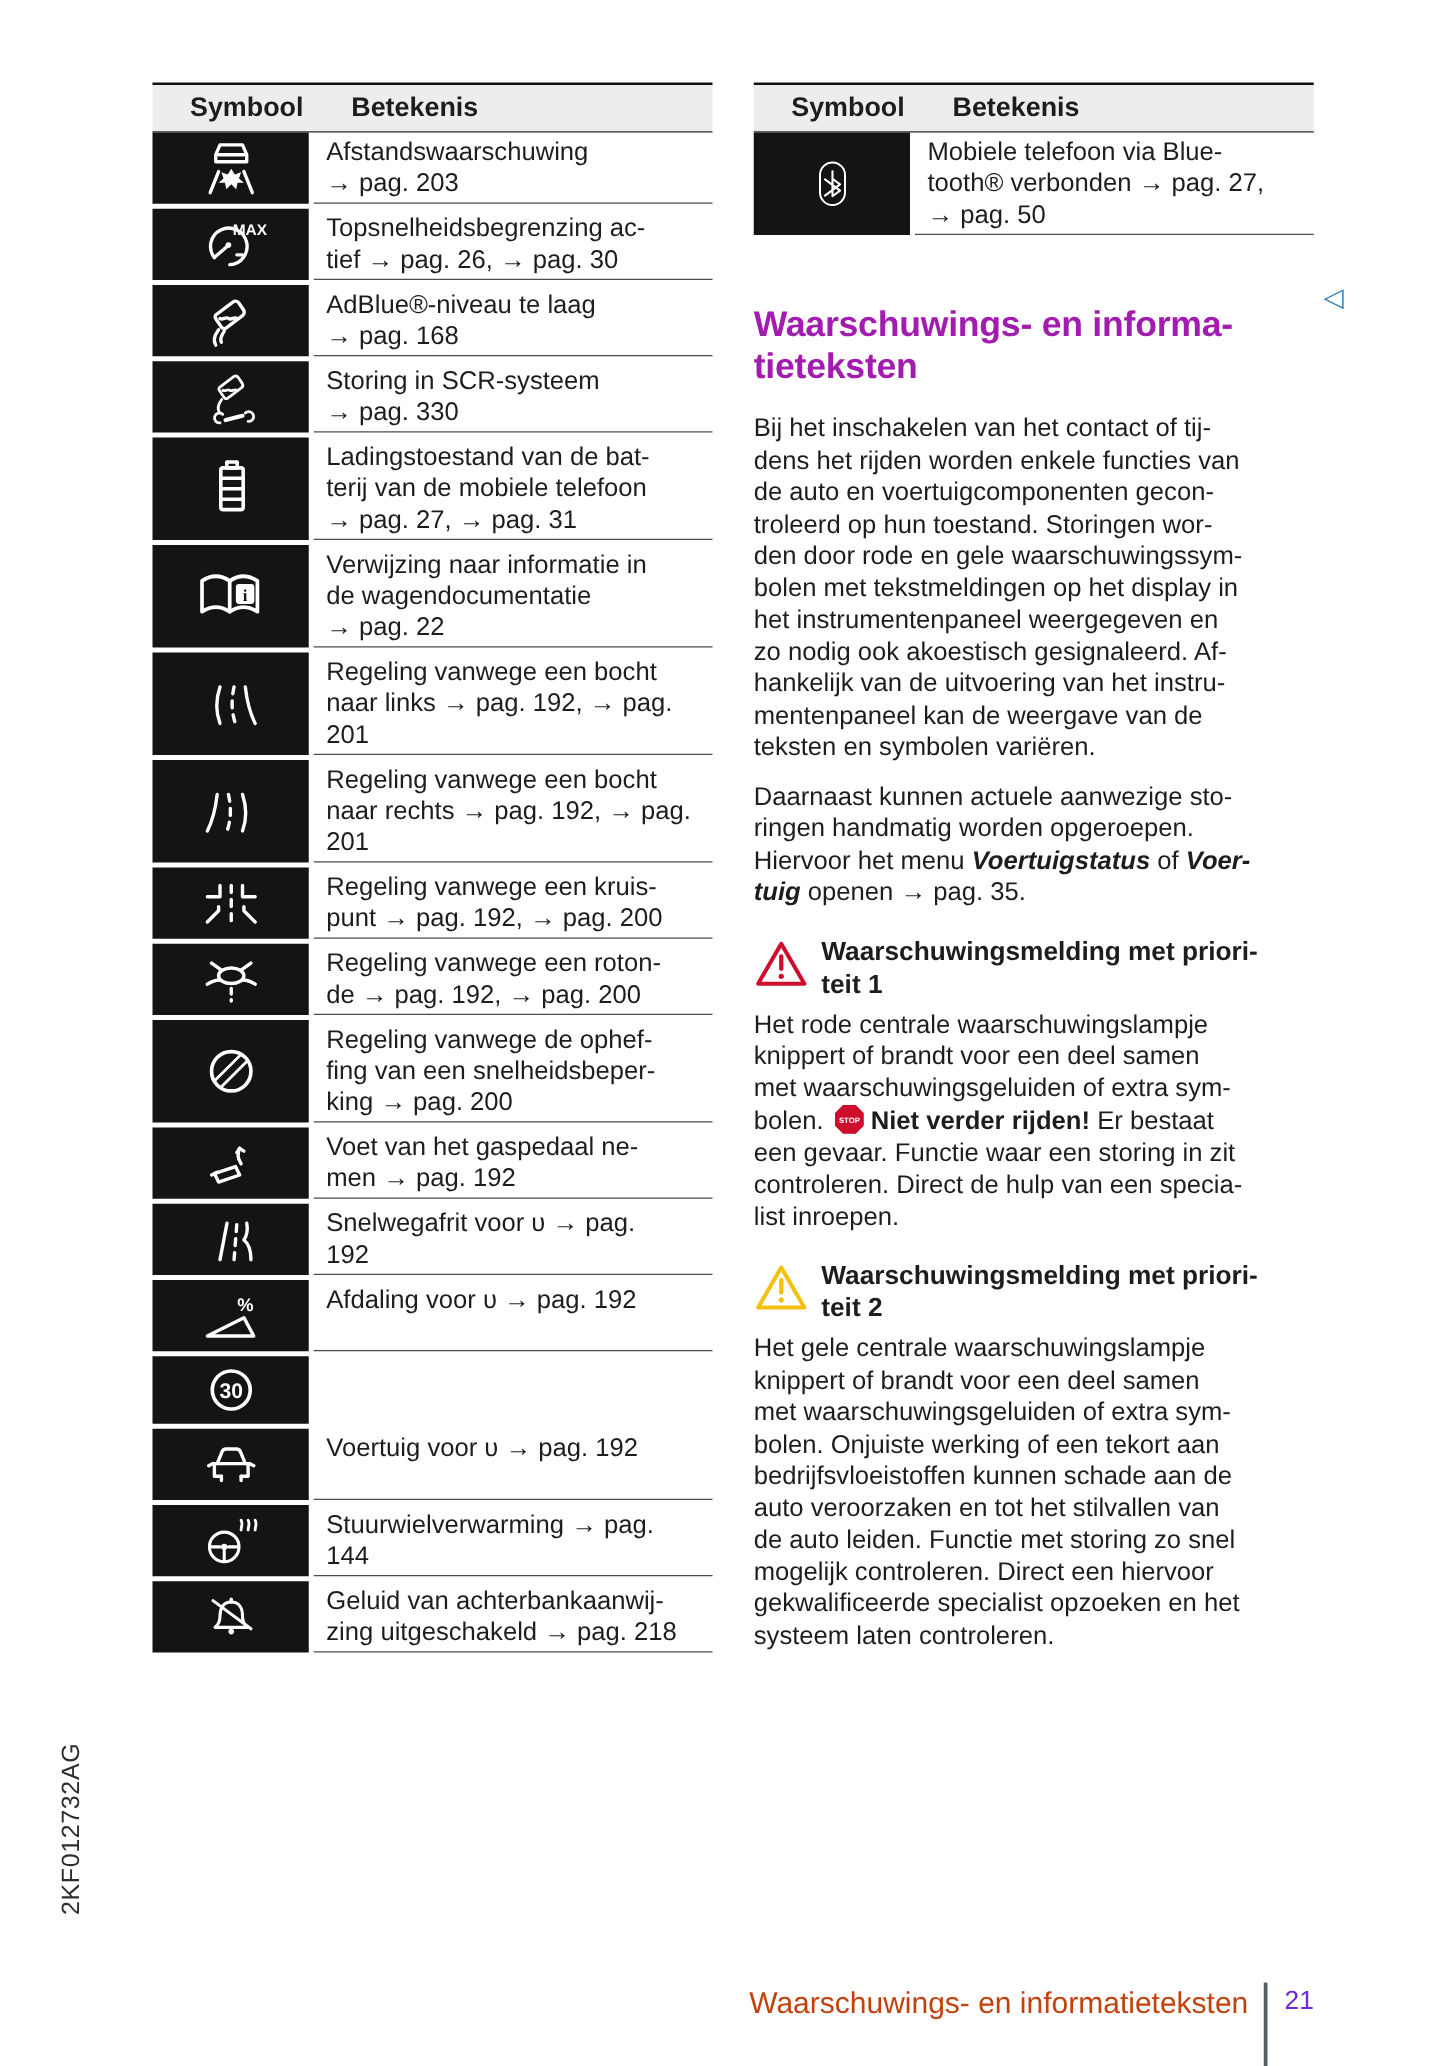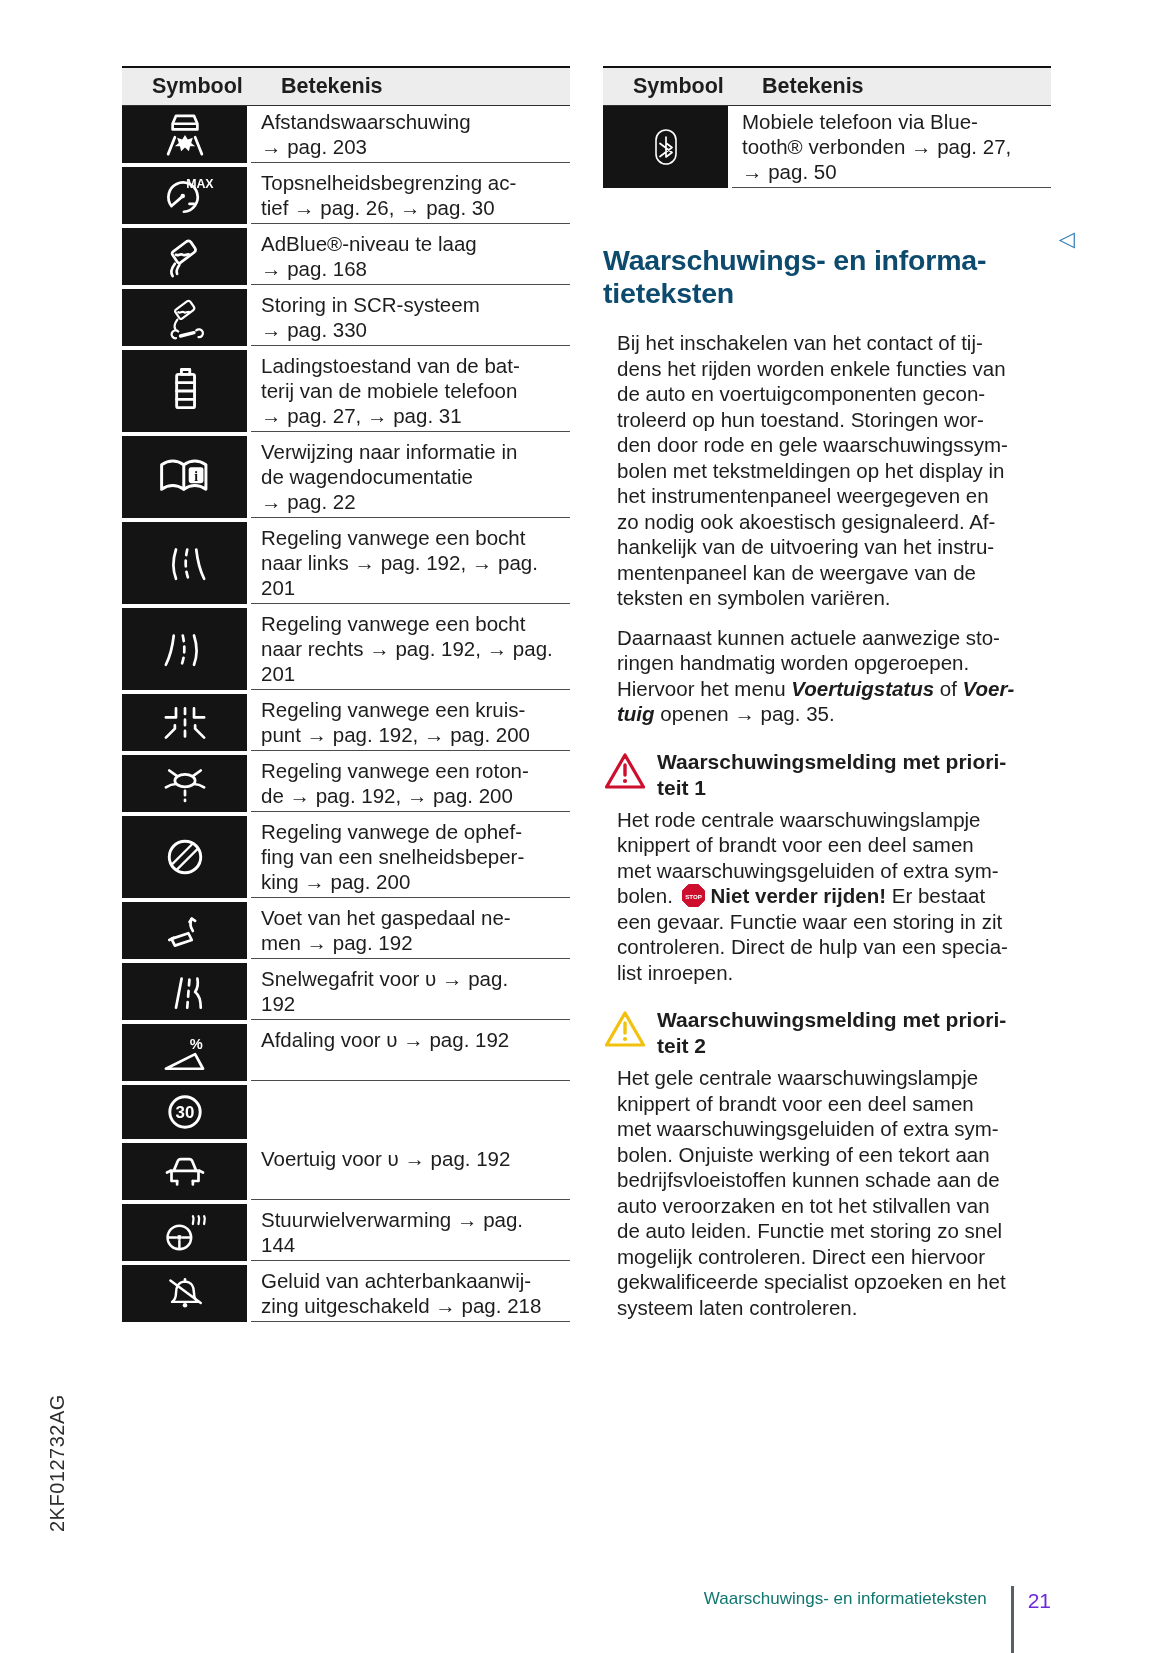--- a/index.html
+++ b/index.html
@@ -16,32 +16,32 @@
   .srow{display:grid;grid-template-columns:125px 1fr;column-gap:4px;padding-bottom:4px;}
   .sym{background:#141414;display:flex;align-items:center;justify-content:center;min-height:54px;}
   .txt{font-size:20.5px;line-height:25px;padding:3px 6px 3px 10px;border-bottom:1.5px solid #4c4c4c;
        white-space:pre-line;min-height:50px;}
   svg{display:block;}
   .ic{stroke:#fff;fill:none;stroke-width:2.4;stroke-linecap:round;stroke-linejoin:round;}
 
   
   .rightcol{position:relative;}
   .cont-marker{position:absolute;right:-24px;top:162px;font-size:21px;color:#2e7cb8;line-height:1;}
-  h2.title{color:#0c4a6e;font-size:28.5px;line-height:33px;font-weight:bold;margin:52px 0 20px;
+  h2.title{color:#a21caf;font-size:28.5px;line-height:33px;font-weight:bold;margin:52px 0 20px;
            white-space:pre-line;letter-spacing:-0.2px;}
-  p.body{font-size:20.5px;line-height:25.5px;margin:0 14px 14px;white-space:pre-line;}
+  p.body{font-size:20.5px;line-height:25.5px;margin:0 0 14px;white-space:pre-line;}
   .bi{font-style:italic;}
   .warnhead{display:flex;align-items:flex-start;gap:10px;margin:22px 0 6px;}
   .warnhead svg{flex:0 0 auto;margin-top:2px;}
   .warnhead h3{font-size:21px;line-height:26px;font-weight:bold;margin:0;white-space:pre-line;}
   .stopicon{display:inline-block;vertical-align:-5px;margin:0 5px 0 2px;}
 
   
   .footer{position:absolute;right:114px;bottom:0;display:flex;align-items:flex-start;}
-  .footer .sec{color:#0f766e;font-size:17px;padding-top:3px;margin-right:24px;}
+  .footer .sec{color:#c2410c;font-size:24px;padding-top:3px;margin-right:12px;}
   .footer .bar{width:3px;height:67px;background:#566067;margin-right:14px;}
   .footer .pnum{color:#6d28d9;font-size:21px;padding-top:3px;}
 
   
   .sidecode{position:absolute;left:46px;top:1532px;transform:rotate(-90deg);
             transform-origin:left top;font-size:20px;color:#2e2e2e;letter-spacing:0.5px;
             white-space:nowrap;width:210px;}
 </style>
 </head>
 <body>

